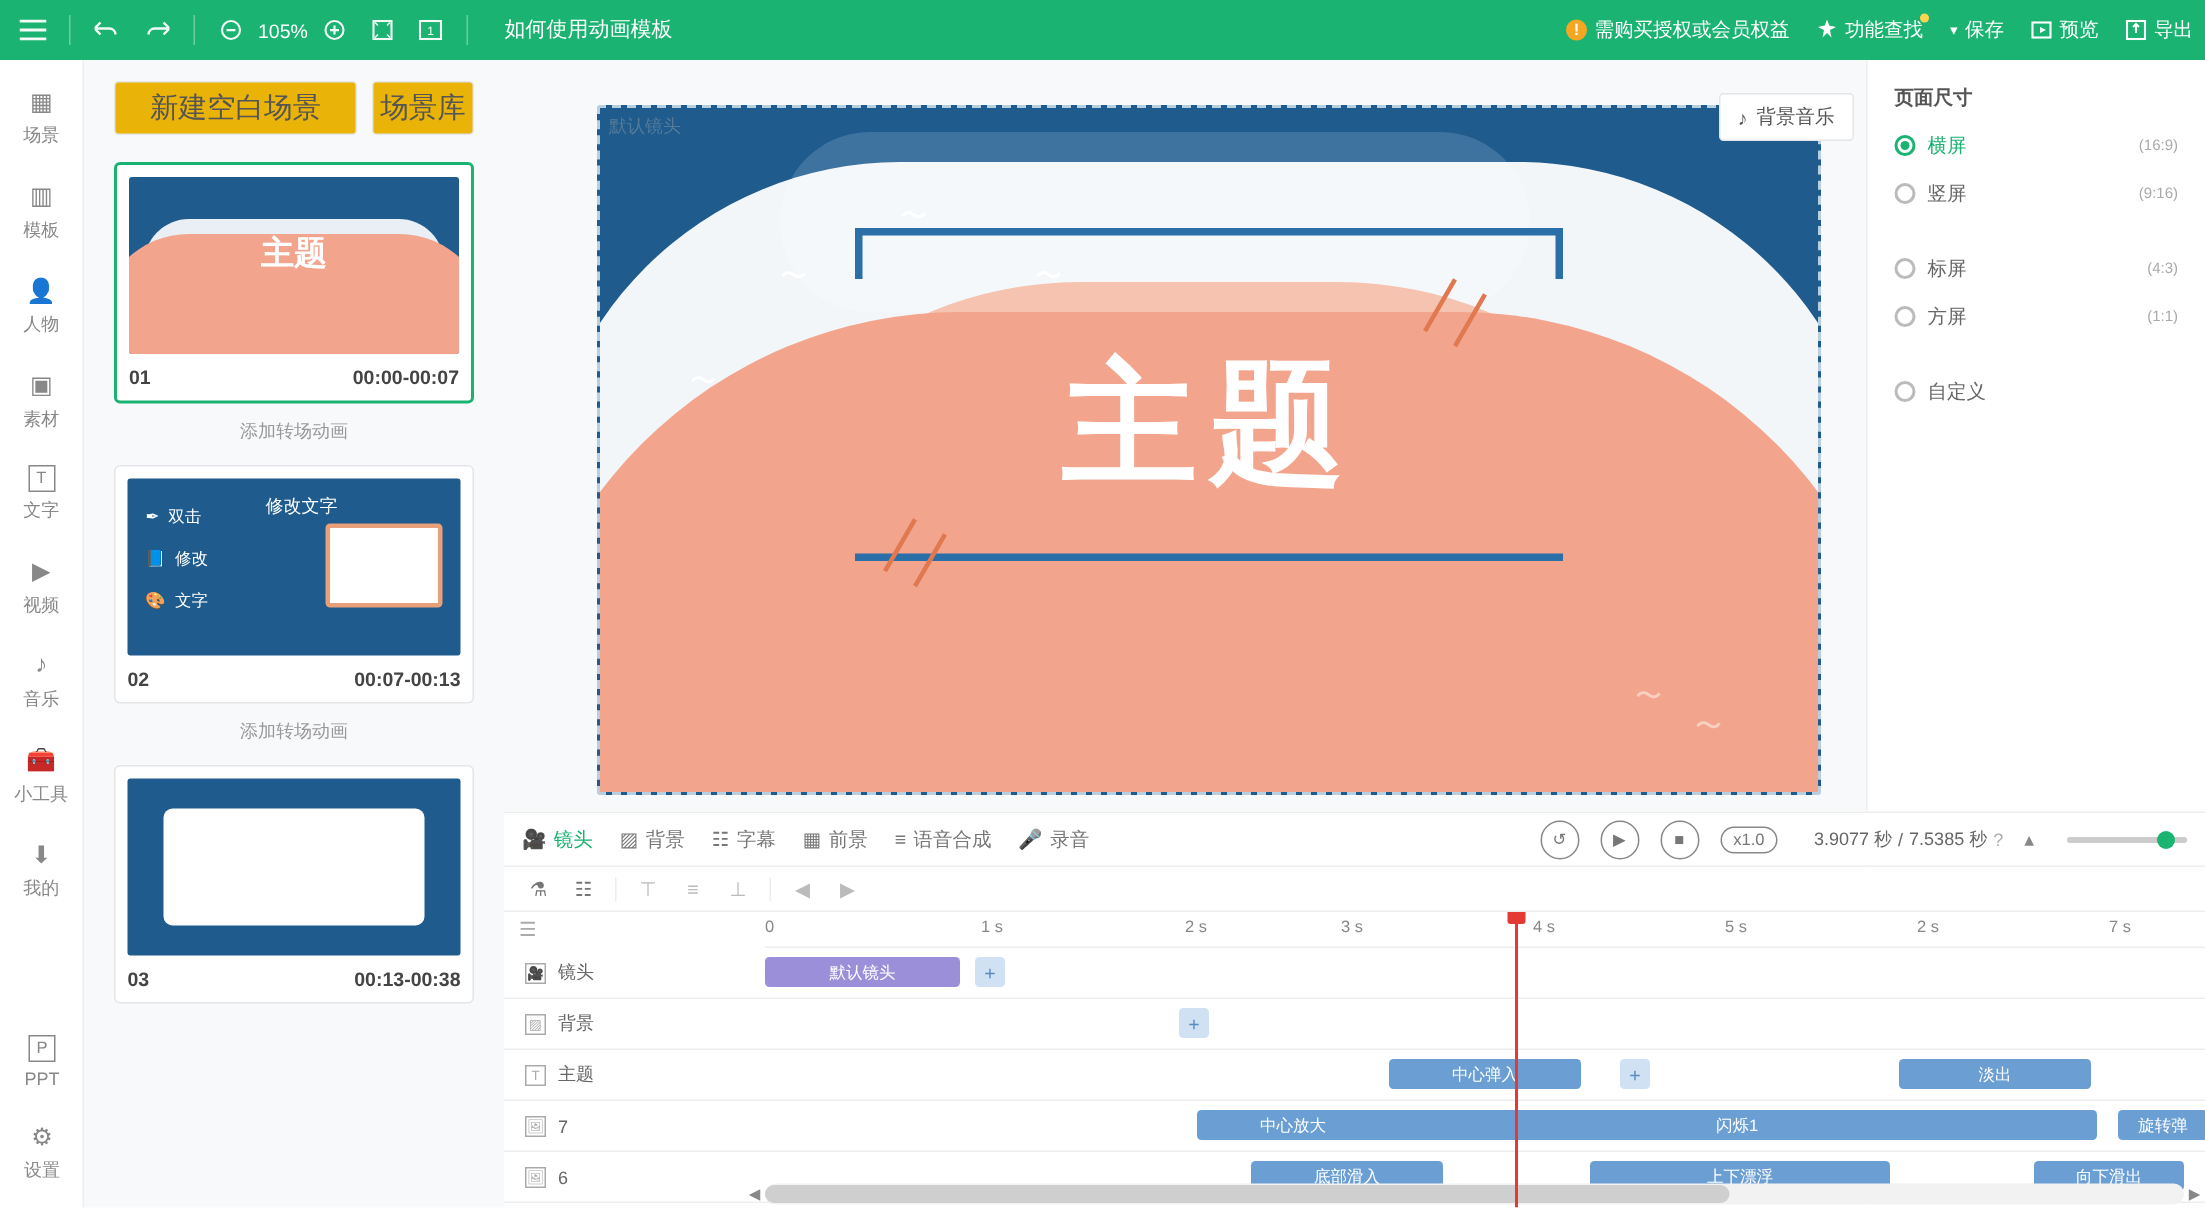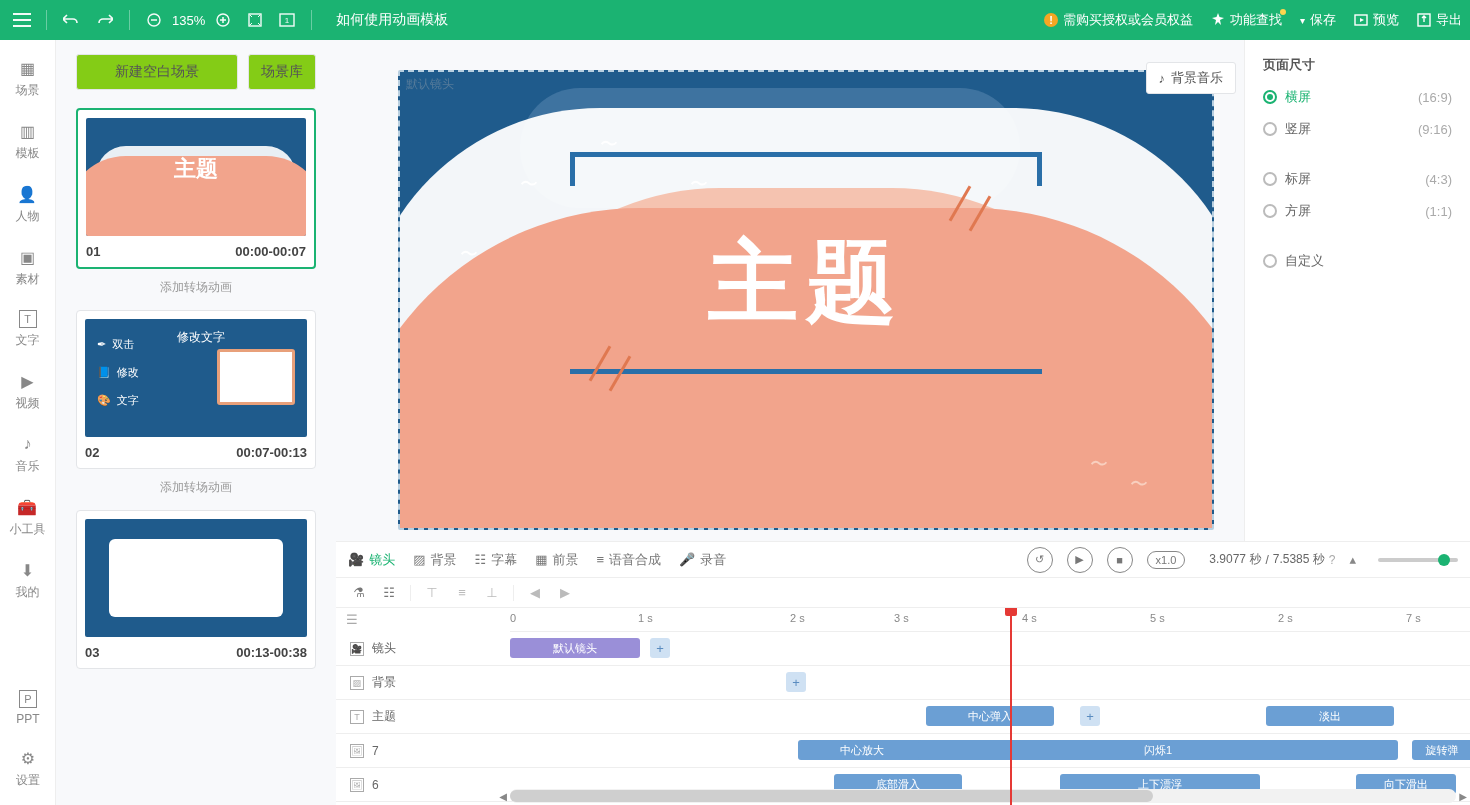--- a/index.html
+++ b/index.html
@@ -20,21 +20,21 @@
 
 #rail { position:absolute; left:0; top:40px; width:56px; bottom:0; background:#fff; border-right:1px solid #eee; display:flex; flex-direction:column; align-items:center; padding-top:18px; color:#888; }
 #rail .r-item { width:56px; display:flex; flex-direction:column; align-items:center; gap:4px; margin-bottom:22px; cursor:pointer; }
 #rail .r-item .ico{ width:20px;height:20px; display:flex;align-items:center;justify-content:center;font-size:16px;}
 #rail .r-item .lbl{ font-size:12px;}
 #rail .bottom{ margin-top:auto; margin-bottom:8px; width:100%;}
 
 
 #scenes { position:absolute; left:56px; top:40px; width:280px; bottom:0; background:#f8f9fb; overflow-y:auto; padding:14px 20px; }
 #scenes .top-btns{ display:flex; gap:10px; margin-bottom:18px;}
-#scenes .top-btns button{ height:36px; background:#84cc16; border:1px solid #e3e5e8; border-radius:3px; cursor:pointer; font-size:14px; color:#555;}
+#scenes .top-btns button{ height:36px; background:#eab308; border:1px solid #e3e5e8; border-radius:3px; cursor:pointer; font-size:19px; color:#555;}
 #scenes .top-btns .b1{ flex:1;}
 #scenes .top-btns .b2{ width:68px;}
 .scene-card{ background:#fff; border:1px solid #e3e5e8; border-radius:4px; padding:8px; margin-bottom:8px;}
 .scene-card.active{ border:2px solid #1bb372;}
 .scene-thumb{ width:100%; height:118px; background:#1f5b8c; border-radius:2px; position:relative; overflow:hidden;}
 .scene-meta{ display:flex; justify-content:space-between; margin-top:8px; font-size:13px; font-weight:600; color:#444;}
 .add-trans{ text-align:center; color:#999; font-size:12px; margin:10px 0 14px; cursor:pointer;}
 
 
 .th1 .cloud{position:absolute;bottom:-10px;left:-20px;right:-20px;height:90px;background:#f2a48c;border-radius:60px 60px 0 0;}
@@ -61,21 +61,21 @@
 #bgmusic{position:absolute;right:8px;top:22px;background:#fff;border:1px solid #e3e5e8;border-radius:3px;padding:6px 12px;display:flex;align-items:center;gap:6px;cursor:pointer;font-size:13px;color:#555;}
 
 
 #rightp{ position:absolute; right:0; top:40px; width:226px; bottom:0; background:#fff; border-left:1px solid #eee; padding:16px 18px; font-size:13px; color:#666;}
 #rightp h4{ font-size:13px; font-weight:600; color:#555; margin-bottom:14px;}
 #rightp .opt{ display:flex; align-items:center; gap:8px; margin-bottom:14px; cursor:pointer;}
 #rightp .opt .radio{ width:14px;height:14px;border:2px solid #bbb;border-radius:50%;position:relative;}
 #rightp .opt.sel .radio{ border-color:#1bb372;}
 #rightp .opt.sel .radio::after{content:"";position:absolute;left:2px;top:2px;width:6px;height:6px;border-radius:50%;background:#1bb372;}
 #rightp .opt.sel .olbl{ color:#1bb372;}
-#rightp .opt .ratio{ margin-left:auto;color:#aaa;font-size:13px;}
+#rightp .opt .ratio{ margin-left:auto;color:#aaa;font-size:10px;}
 #rightp .gap{ height:18px;}
 
 
 #tl-tabs{ position:absolute; left:336px; right:0; bottom:228px; height:36px; background:#fff; border-top:1px solid #eee; display:flex; align-items:center; padding:0 12px; gap:18px; color:#777; font-size:13px;}
 #tl-tabs .tab{ display:flex; align-items:center; gap:5px; cursor:pointer;}
 #tl-tabs .tab.active{ color:#1bb372;}
 #tl-tabs .controls{ margin-left:auto; display:flex; align-items:center; gap:14px;}
 #tl-tabs .cbtn{ width:26px;height:26px;border:1.5px solid #888;border-radius:50%;display:flex;align-items:center;justify-content:center;cursor:pointer;font-size:11px;}
 #tl-tabs .speed{ border:1.5px solid #888;border-radius:12px;padding:2px 8px;font-size:11px;cursor:pointer;}
 #tl-tabs .time{ font-size:12px; color:#666; margin-left:10px; display:flex;align-items:center;gap:4px;}
@@ -131,21 +131,21 @@
         </svg>
       </div>
     <div class="sep"></div>
     <div class="zoom">
       <div class="btn">
           <svg width="14" height="14">
             <circle cx="7" cy="7" r="6" fill="none" stroke="#fff" stroke-width="1.4"></circle>
             <path d="M4 7h6" stroke="#fff" stroke-width="1.5"></path>
           </svg>
         </div>
-      <span>135%</span>
+      <span>105%</span>
       <div class="btn">
           <svg width="14" height="14">
             <circle cx="7" cy="7" r="6" fill="none" stroke="#fff" stroke-width="1.4"></circle>
             <path d="M4 7h6M7 4v6" stroke="#fff" stroke-width="1.5"></path>
           </svg>
         </div>
       <div class="btn">
           <svg width="14" height="14">
             <rect x="1" y="1" width="12" height="12" fill="none" stroke="#fff" stroke-width="1.4"></rect>
             <path d="M4 4l-2-2M10 4l2-2M4 10l-2 2M10 10l2 2" stroke="#fff"></path>
@@ -401,21 +401,21 @@
   <div class="t">⊥</div>
   <div style="width:1px;height:16px;background:#eee"></div>
   <div class="t">◀</div>
   <div class="t">▶</div>
 </div>
 
 <div id="timeline">
   <div style="position:absolute;left:10px;top:4px;color:#aaa">☰</div>
   <div id="tl-head">
       <span class="tick" style="left: 0px;">0</span>
-      <span class="tick" style="left: 128px;">1 s</span>
+      <span class="tick" style="left: 144px;">1 s</span>
       <span class="tick" style="left: 256px; margin-left: 24px;">2 s</span>
       <span class="tick" style="left: 384px;">3 s</span>
       <span class="tick" style="left: 512px;">4 s</span>
       <span class="tick" style="left: 640px;">5 s</span>
       <span class="tick" style="left: 768px;">2 s</span>
       <span class="tick" style="left: 896px;">7 s</span>
     </div>
   <div id="tl-rows">
       <div class="tl-row">
         <div class="tl-label">

